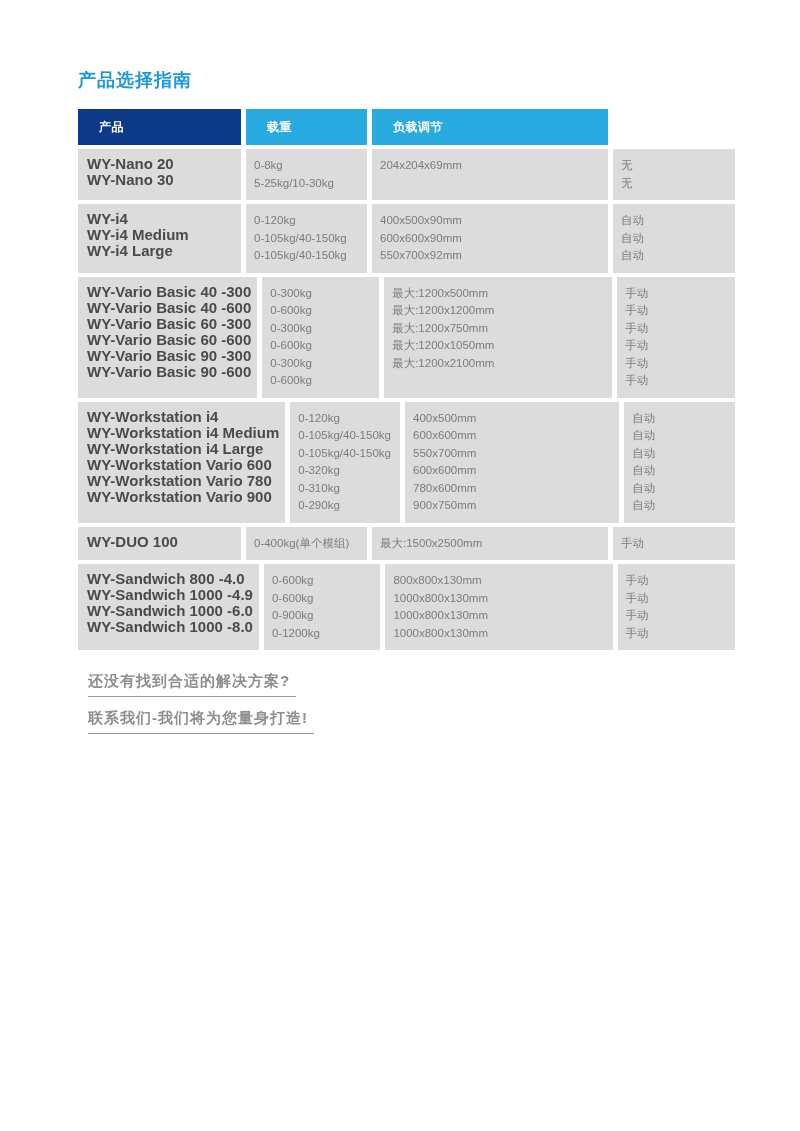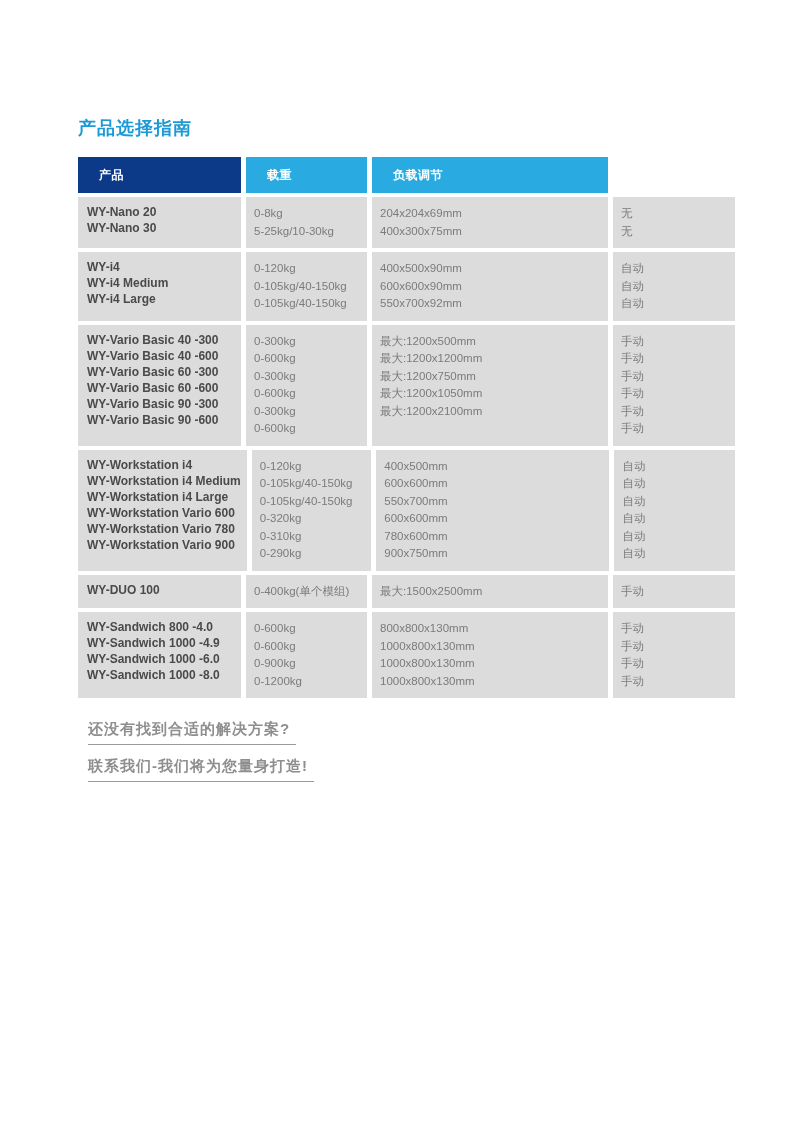--- a/index.html
+++ b/index.html
@@ -19,21 +19,20 @@
     left: 78px;
     top: 68px;
     width: 657px;
   }
   .page-title {
     color: #1d9ad6;
     font-size: 18px;
     font-weight: 700;
     letter-spacing: 1px;
     margin-bottom: 17px;
-    margin-top: 48px;
   }
   .grid-row {
     display: grid;
     grid-template-columns: 163fr 121fr 236fr 122fr;
     column-gap: 5px;
     margin-bottom: 4px;
   }
   .h-cell {
     background: #29abe2;
     color: #ffffff;
@@ -45,21 +44,21 @@
     padding-left: 21px;
     letter-spacing: 0.5px;
   }
   .h-cell.first { background: #0c3a88; }
   .t-cell {
     background: #dcdcdc;
     padding: 8px 6px 8px 9px;
   }
   .cell-product {
     color: #4a4a4a;
-    font-size: 12px;
+    font-size: 15px;
     font-weight: 700;
     line-height: 16px;
     padding-top: 7px;
   }
   .cell-load, .cell-size, .cell-adjust {
     color: #7b7b7b;
     font-size: 11.5px;
     font-weight: 400;
     line-height: 17.5px;
     padding-left: 8px;
@@ -102,21 +101,20 @@
             <div class="t-cell cell-product">
               <div class="line">WY-Nano 20</div>
               <div class="line">WY-Nano 30</div>
             </div>
             <div class="t-cell cell-load">
               <div class="line">0-8kg</div>
               <div class="line">5-25kg/10-30kg</div>
             </div>
             <div class="t-cell cell-size">
               <div class="line">204x204x69mm</div>
-              <div class="line">400x300x75mm</div>
             </div>
             <div class="t-cell cell-adjust">
               <div class="line">无</div>
               <div class="line">无</div>
             </div>
           </div>
           <div class="grid-row">
             <div class="t-cell cell-product">
               <div class="line">WY-i4</div>
               <div class="line">WY-i4 Medium</div>

